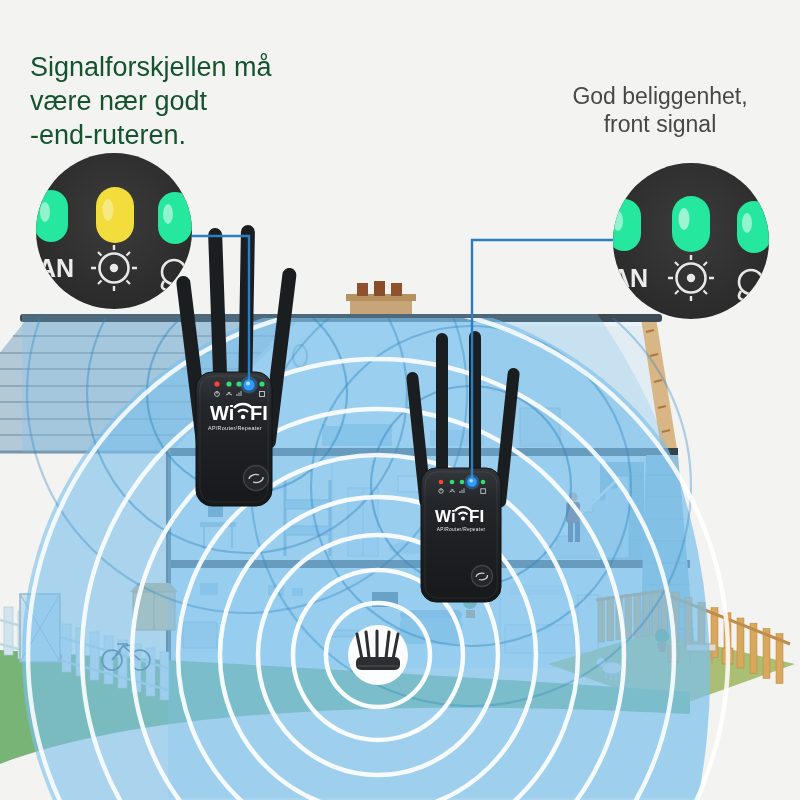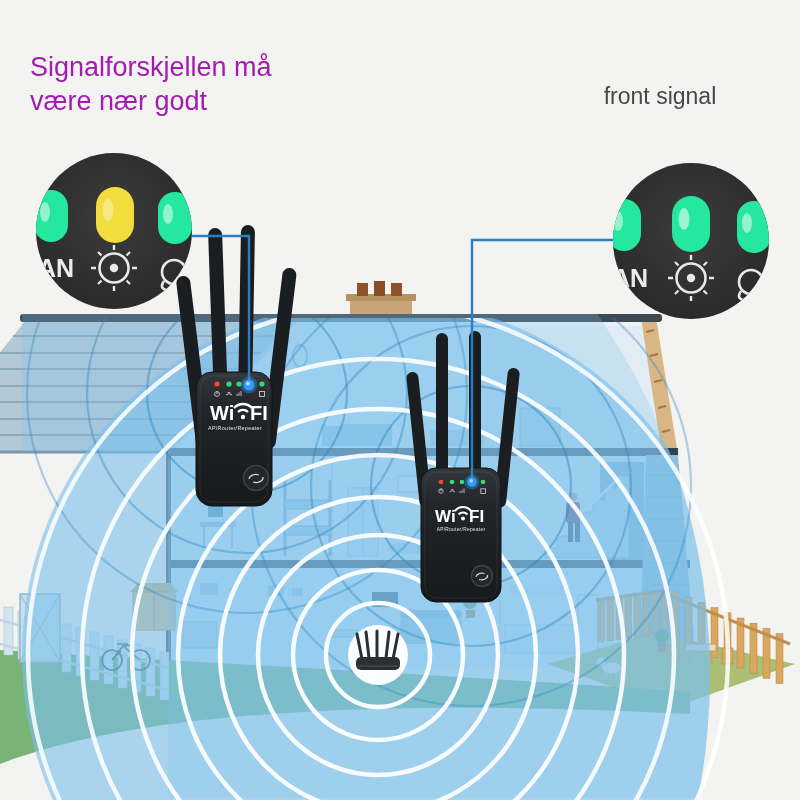--- a/index.html
+++ b/index.html
@@ -1,18 +1,18 @@
 <!DOCTYPE html>
 <html><head>
 <meta charset="utf-8">
 <style>
   html,body{margin:0;padding:0;background:#f3f3f1;width:800px;height:800px;overflow:hidden;}
   .stage{position:relative;width:800px;height:800px;font-family:"Liberation Sans",sans-serif;}
   .scene-svg{position:absolute;left:0;top:0;}
-  .caption{position:absolute;color:#a21caf;}
+  .caption{position:absolute;color:#14532d;}
   .caption-left{left:30px;top:50px;font-size:27px;line-height:1.26;text-align:left;}
   .caption-right{left:535px;top:82px;width:250px;font-size:23px;line-height:1.22;text-align:center;color:#474747;}
   .caption div{white-space:nowrap;}
 </style>
 </head>
 <body>
 
 <div class="stage">
 
 <svg class="scene-svg" width="800" height="800" viewBox="0 0 800 800">
@@ -426,18 +426,20 @@
         <circle cx="751" cy="282" r="12"></circle>
         <path d="M741,291 Q736,298 743,300"></path>
       </g>
     </g>
   </g>
 </svg>
 
   <div class="caption caption-left">
     <div>Signalforskjellen må</div>
     <div>være nær godt</div>
+    <div>-end-ruteren.</div>
   </div>
   <div class="caption caption-right">
+    <div>God beliggenhet,</div>
     <div>front signal</div>
   </div>
 
 </div>
 
 </body></html>

